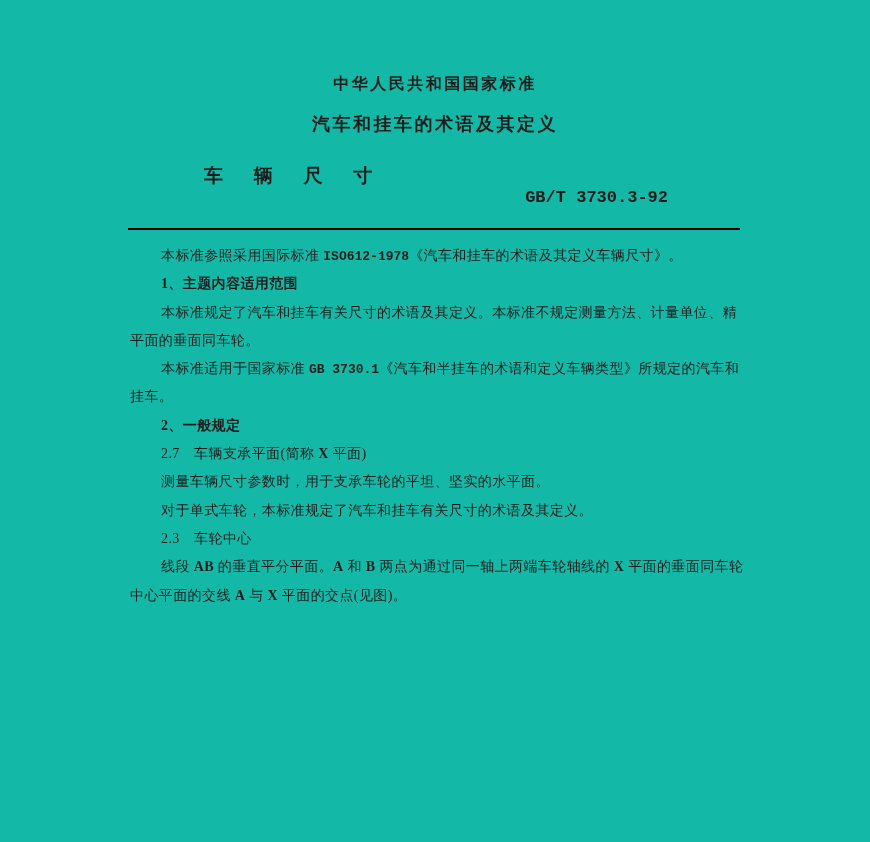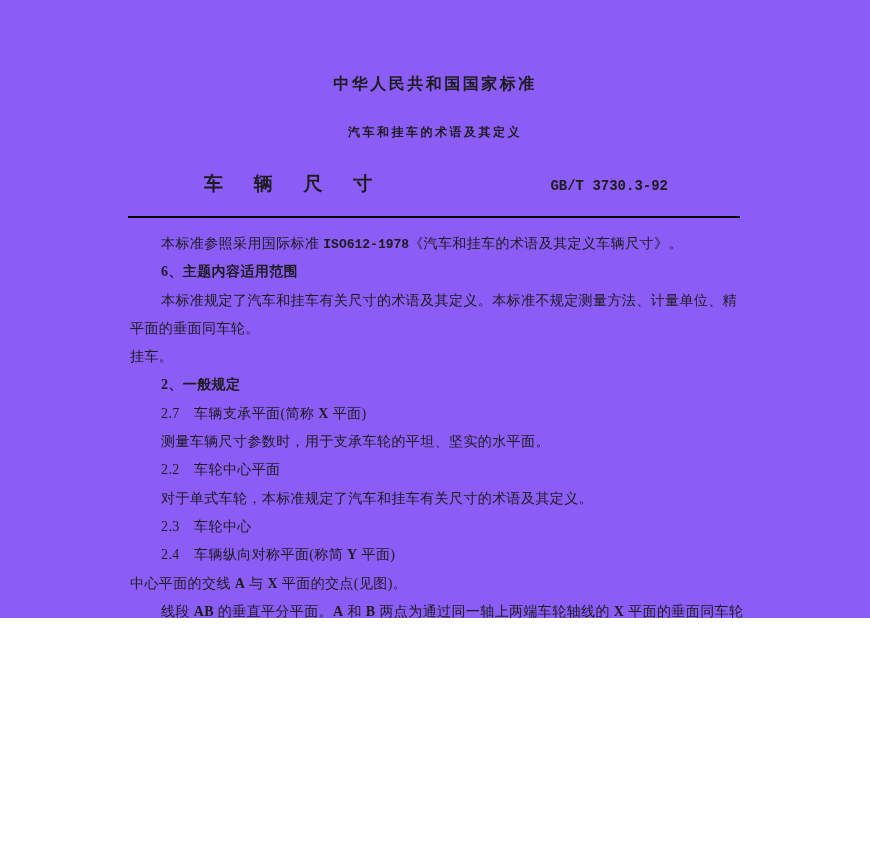--- a/index.html
+++ b/index.html
@@ -4,43 +4,43 @@
 <style>
   * { margin:0; padding:0; box-sizing:border-box; }
   html,body { background:#ffffff; }
   body {
     width:870px; height:842px;
     font-family:"Liberation Serif","DejaVu Serif",serif;
     color:#1c1c1c;
     position:relative;
     overflow:hidden;
   }
-  .page { width:870px; height:618px; background:#8b5cf6; overflow:hidden; }
+  .page { width:870px; height:842px; background:#14b8a6; overflow:hidden; }
 
   .header { padding-top:74px; }
   .title-main {
     text-align:center; font-weight:bold; font-size:16px;
     letter-spacing:2.5px; line-height:20px;
   }
   .title-sub {
-    text-align:center; font-weight:bold; font-size:12px;
-    letter-spacing:2.5px; line-height:21px; margin-top:28px;
+    text-align:center; font-weight:bold; font-size:18px;
+    letter-spacing:2.5px; line-height:21px; margin-top:20px;
   }
   .doc-line {
     margin-top:30px; padding:0 130px;
-    display:flex; align-items:baseline; line-height:22px;
+    display:flex; align-items:baseline; line-height:22px;flex-direction:column;
   }
   .doc-title {
     font-size:19px; font-weight:bold; letter-spacing:13px;
     margin-left:74px; white-space:nowrap;
   }
   .doc-number {
     margin-left:auto; margin-right:72px;
     font-family:"Liberation Mono","DejaVu Sans Mono",monospace;
-    font-weight:bold; font-size:14px; white-space:nowrap;
+    font-weight:bold; font-size:17px; white-space:nowrap;
   }
   .rule {
     margin:19px 130px 0 128px;
     border-top:2px solid #000000;
     height:0;
   }
 
   .doc-body { padding:12px 120px 0 130px; font-size:14px; }
   .line {
     line-height:28.3px; height:28.3px;
@@ -63,28 +63,27 @@
     <div class="title-sub">汽车和挂车的术语及其定义</div>
     <div class="doc-line">
       <span class="doc-title">车 辆 尺 寸</span>
       <span class="doc-number">GB/T 3730.3-92</span>
     </div>
     <div class="rule"></div>
   </div>
 
   <div class="doc-body" id="doc-body">
       <div class="line indent"><span>本标准参照采用国际标准 </span><b class="mono">ISO612-1978</b><span>《汽车和挂车的术语及其定义车辆尺寸》。</span></div>
-      <div class="line indent heading"><b>6、主题内容适用范围</b></div>
+      <div class="line indent heading"><b>1、主题内容适用范围</b></div>
       <div class="line indent"><span>本标准规定了汽车和挂车有关尺寸的术语及其定义。本标准不规定测量方法、计量单位、精</span></div>
       <div class="line"><span>平面的垂面同车轮。</span></div>
+      <div class="line indent"><span>本标准适用于国家标准 </span><b class="mono">GB 3730.1</b><span>《汽车和半挂车的术语和定义车辆类型》所规定的汽车和</span></div>
       <div class="line"><span>挂车。</span></div>
       <div class="line indent heading"><b>2、一般规定</b></div>
       <div class="line indent"><span>2.7　车辆支承平面(简称 </span><b>X</b><span> 平面)</span></div>
       <div class="line indent"><span>测量车辆尺寸参数时，用于支承车轮的平坦、坚实的水平面。</span></div>
-      <div class="line indent"><span>2.2　车轮中心平面</span></div>
       <div class="line indent"><span>对于单式车轮，本标准规定了汽车和挂车有关尺寸的术语及其定义。</span></div>
       <div class="line indent"><span>2.3　车轮中心</span></div>
-      <div class="line indent"><span>2.4　车辆纵向对称平面(称简 </span><b>Y</b><span> 平面)</span></div>
+      <div class="line indent"><span>线段 </span><b>AB</b><span> 的垂直平分平面。</span><b>A</b><span> 和 </span><b>B</b><span> 两点为通过同一轴上两端车轮轴线的 </span><b>X</b><span> 平面的垂面同车轮</span></div>
       <div class="line"><span>中心平面的交线 </span><b>A</b><span> 与 </span><b>X</b><span> 平面的交点(见图)。</span></div>
-      <div class="line indent"><span>线段 </span><b>AB</b><span> 的垂直平分平面。</span><b>A</b><span> 和 </span><b>B</b><span> 两点为通过同一轴上两端车轮轴线的 </span><b>X</b><span> 平面的垂面同车轮</span></div>
     </div>
 
 </div>
 
 </body></html>

